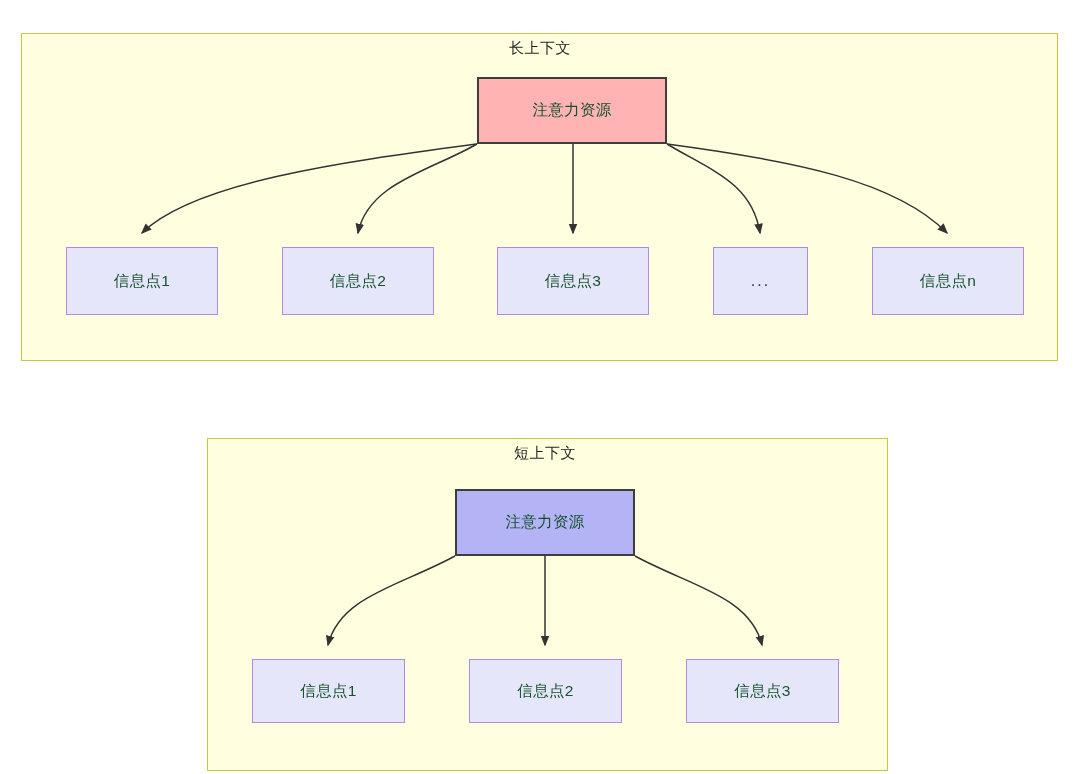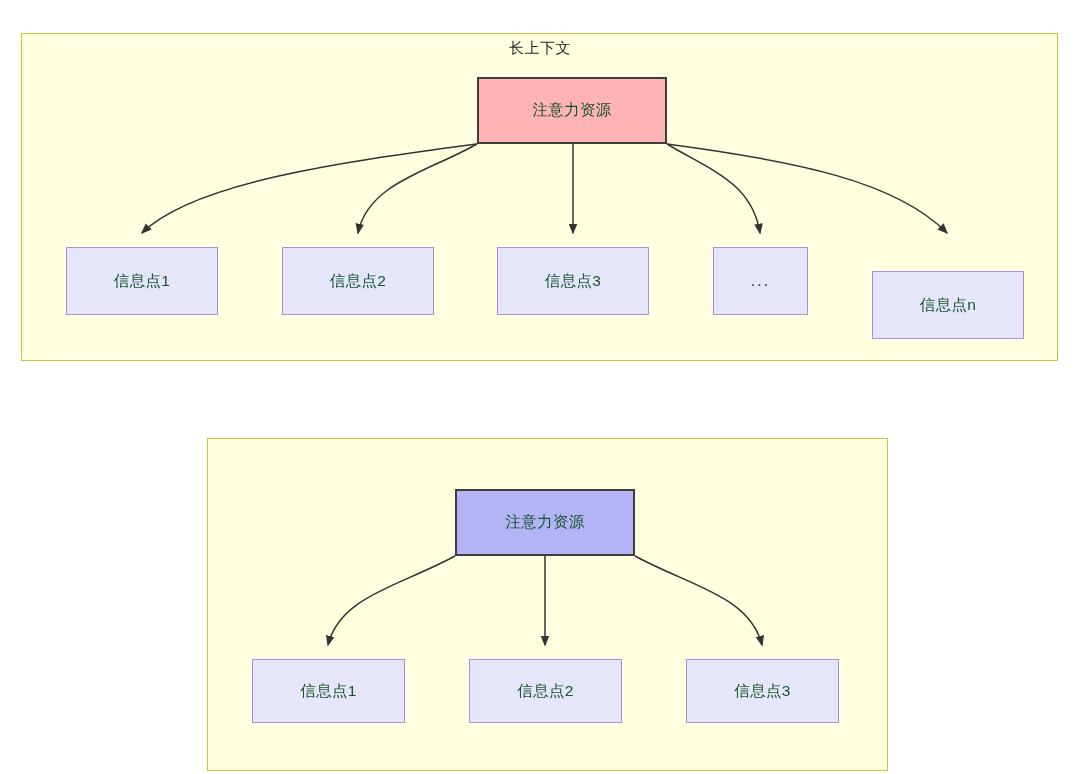--- a/index.html
+++ b/index.html
@@ -91,26 +91,27 @@
   </div>
 
   <div class="node node-info" style="left:497px; top:236px; width:152px; height:68px;">
     <span>信息点3</span>
   </div>
 
   <div class="node node-info ellipsis" style="left:713px; top:236px; width:95px; height:68px;">
     <span>...</span>
   </div>
 
-  <div class="node node-info" style="left:872px; top:236px; width:152px; height:68px;margin-top:24px;">
+  <div class="node node-info" style="left:872px; top:236px; width:152px; height:68px;">
     <span>信息点n</span>
   </div>
 
   <div class="container-box" style="left:207px; top:427px; width:681px; height:333px;"></div>
 
+  <div class="container-title" style="left:445px; top:433px; width:200px;">短上下文</div>
 
   <div class="node node-attn-blue" style="left:455px; top:478px; width:180px; height:67px;">
     <span>注意力资源</span>
   </div>
 
   <div class="node node-info" style="left:252px; top:648px; width:153px; height:64px;">
     <span>信息点1</span>
   </div>
 
   <div class="node node-info" style="left:469px; top:648px; width:153px; height:64px;">

